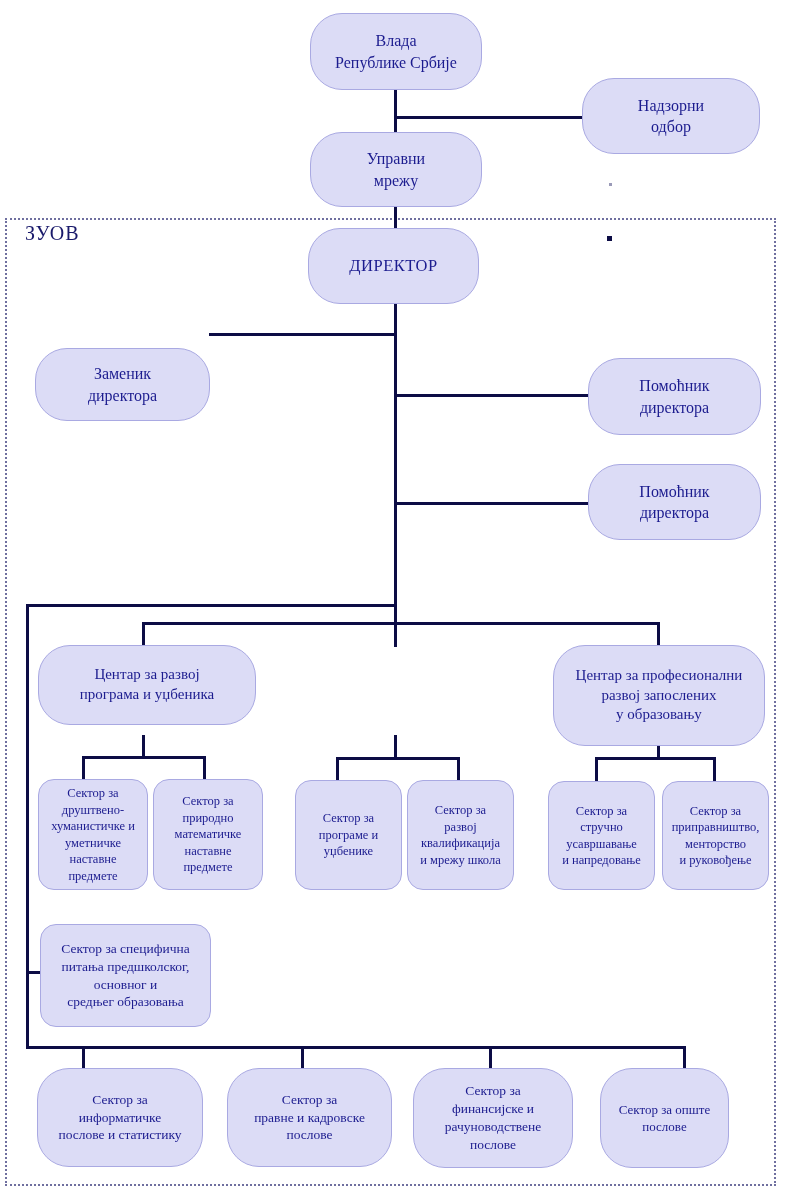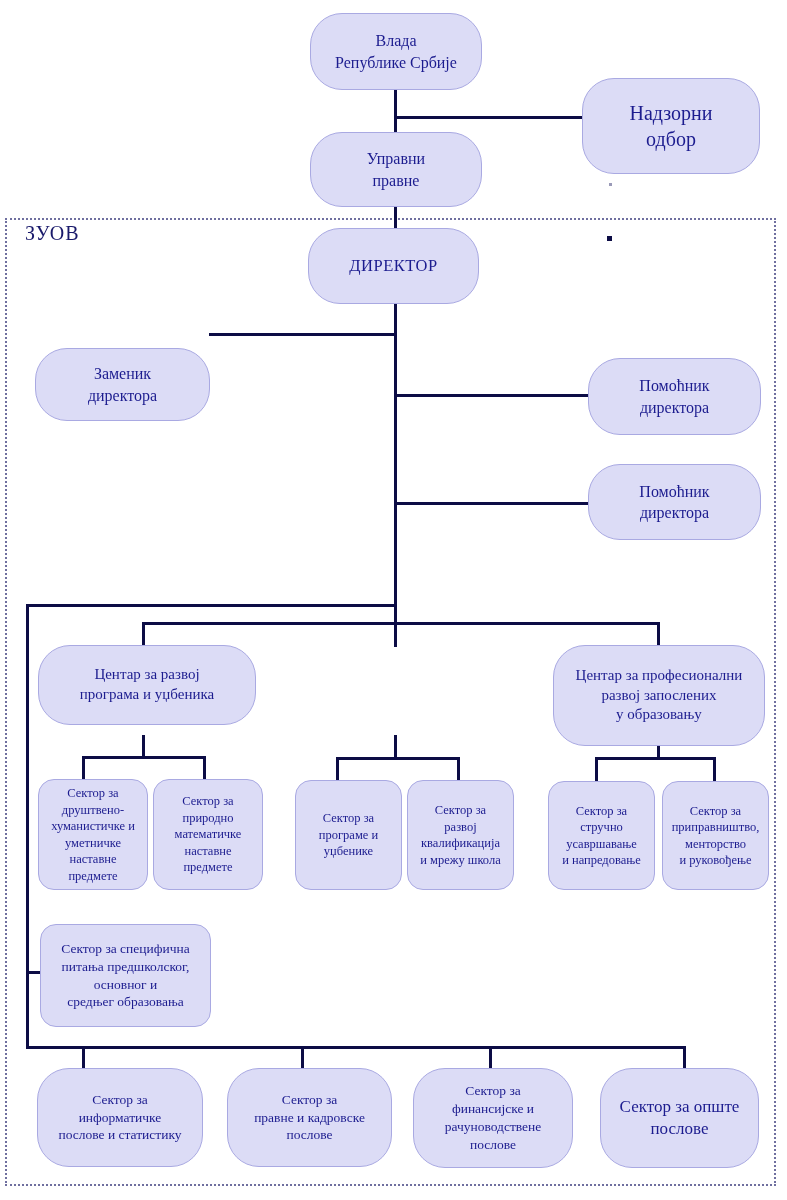--- a/index.html
+++ b/index.html
@@ -50,40 +50,40 @@
     color: #1a1a6b;
     letter-spacing: 1px;
     font-family: Liberation Serif, serif;
   }
   .artifact-dot { position: absolute; }
   #dot-small { left: 609px; top: 183px; width: 3px; height: 3px; background: #9a9ab8; }
   #dot-square { left: 607px; top: 236px; width: 5px; height: 5px; background: #0c0c45; }
 
   
   #vlada      { left: 310px; top: 13px;  width: 172px; height: 77px;  font-size: 16px; }
-  #nadzorni   { left: 582px; top: 78px;  width: 178px; height: 96px;  font-size: 20px; text-align: center; }
+  #nadzorni   { left: 582px; top: 78px;  width: 178px; height: 76px;  font-size: 16px; text-align: center; }
   #upravni    { left: 310px; top: 132px; width: 172px; height: 75px;  font-size: 16px; }
   #direktor   { left: 308px; top: 228px; width: 171px; height: 76px;  font-size: 16.5px; letter-spacing: 0.5px; }
   #zamenik    { left: 35px;  top: 300px; width: 175px; height: 73px;  font-size: 16px; margin-top: 48px; }
   #pomocnik1  { left: 588px; top: 358px; width: 173px; height: 77px;  font-size: 16px; }
   #pomocnik2  { left: 588px; top: 464px; width: 173px; height: 76px;  font-size: 16px; }
   #centar1    { left: 38px;  top: 645px; width: 218px; height: 80px;  font-size: 15px; }
   #centar2    { left: 293px; top: 645px; width: 206px; height: 92px;  font-size: 15px; }
   #centar3    { left: 553px; top: 645px; width: 212px; height: 101px;  font-size: 15px; }
   #s1a        { left: 38px;  top: 779px; width: 110px; height: 111px; font-size: 12.5px; border-radius: 16px; }
   #s1b        { left: 153px; top: 779px; width: 110px; height: 111px; font-size: 12.5px; border-radius: 16px; }
   #s2a        { left: 295px; top: 780px; width: 107px; height: 110px; font-size: 12.5px; border-radius: 16px; }
   #s2b        { left: 407px; top: 780px; width: 107px; height: 110px; font-size: 12.5px; border-radius: 16px; }
   #s3a        { left: 548px; top: 781px; width: 107px; height: 109px; font-size: 12.5px; border-radius: 16px; }
   #s3b        { left: 662px; top: 781px; width: 107px; height: 109px; font-size: 12.5px; border-radius: 16px; }
   #specific   { left: 40px;  top: 924px; width: 171px; height: 103px; font-size: 13.5px; border-radius: 16px; }
   #b1         { left: 37px;  top: 1068px; width: 166px; height: 99px;  font-size: 13.5px; }
   #b2         { left: 227px; top: 1068px; width: 165px; height: 99px;  font-size: 13.5px; }
   #b3         { left: 413px; top: 1068px; width: 160px; height: 100px; font-size: 13.5px; }
-  #b4         { left: 600px; top: 1068px; width: 159px; height: 100px; font-size: 17px; }
+  #b4         { left: 600px; top: 1068px; width: 129px; height: 100px; font-size: 13px; }
 
   
   #l-vlada-upravni   { left: 394px; top: 88px;   width: 3px;   height: 46px; }
   #l-nadzorni-h      { left: 394px; top: 116px;  width: 190px; height: 3px; }
   #l-upravni-dir     { left: 394px; top: 205px;  width: 3px;   height: 25px; }
   #l-dir-down        { left: 394px; top: 302px;  width: 3px;   height: 345px; }
   #l-zamenik-h       { left: 209px; top: 333px;  width: 186px; height: 3px; }
   #l-pom1-h          { left: 396px; top: 394px;  width: 193px; height: 3px; }
   #l-pom2-h          { left: 396px; top: 502px;  width: 193px; height: 3px; }
   #l-h-left          { left: 26px;  top: 604px;  width: 371px; height: 3px; }
@@ -150,21 +150,21 @@
   <div class="line" id="l-b4-v"></div>
 
   <div class="artifact-dot" id="dot-small"></div>
   <div class="artifact-dot" id="dot-square"></div>
 
   <div class="box" id="vlada">Влада
 Републике Србије</div>
   <div class="box" id="nadzorni">Надзорни
 одбор</div>
   <div class="box" id="upravni">Управни
-правне</div>
+мрежу</div>
   <div class="box" id="direktor">ДИРЕКТОР</div>
   <div class="box" id="zamenik">Заменик
 директора</div>
   <div class="box" id="pomocnik1">Помоћник
 директора</div>
   <div class="box" id="pomocnik2">Помоћник
 директора</div>
 
   <div class="box" id="centar1">Центар за развој
 програма и уџбеника</div>

